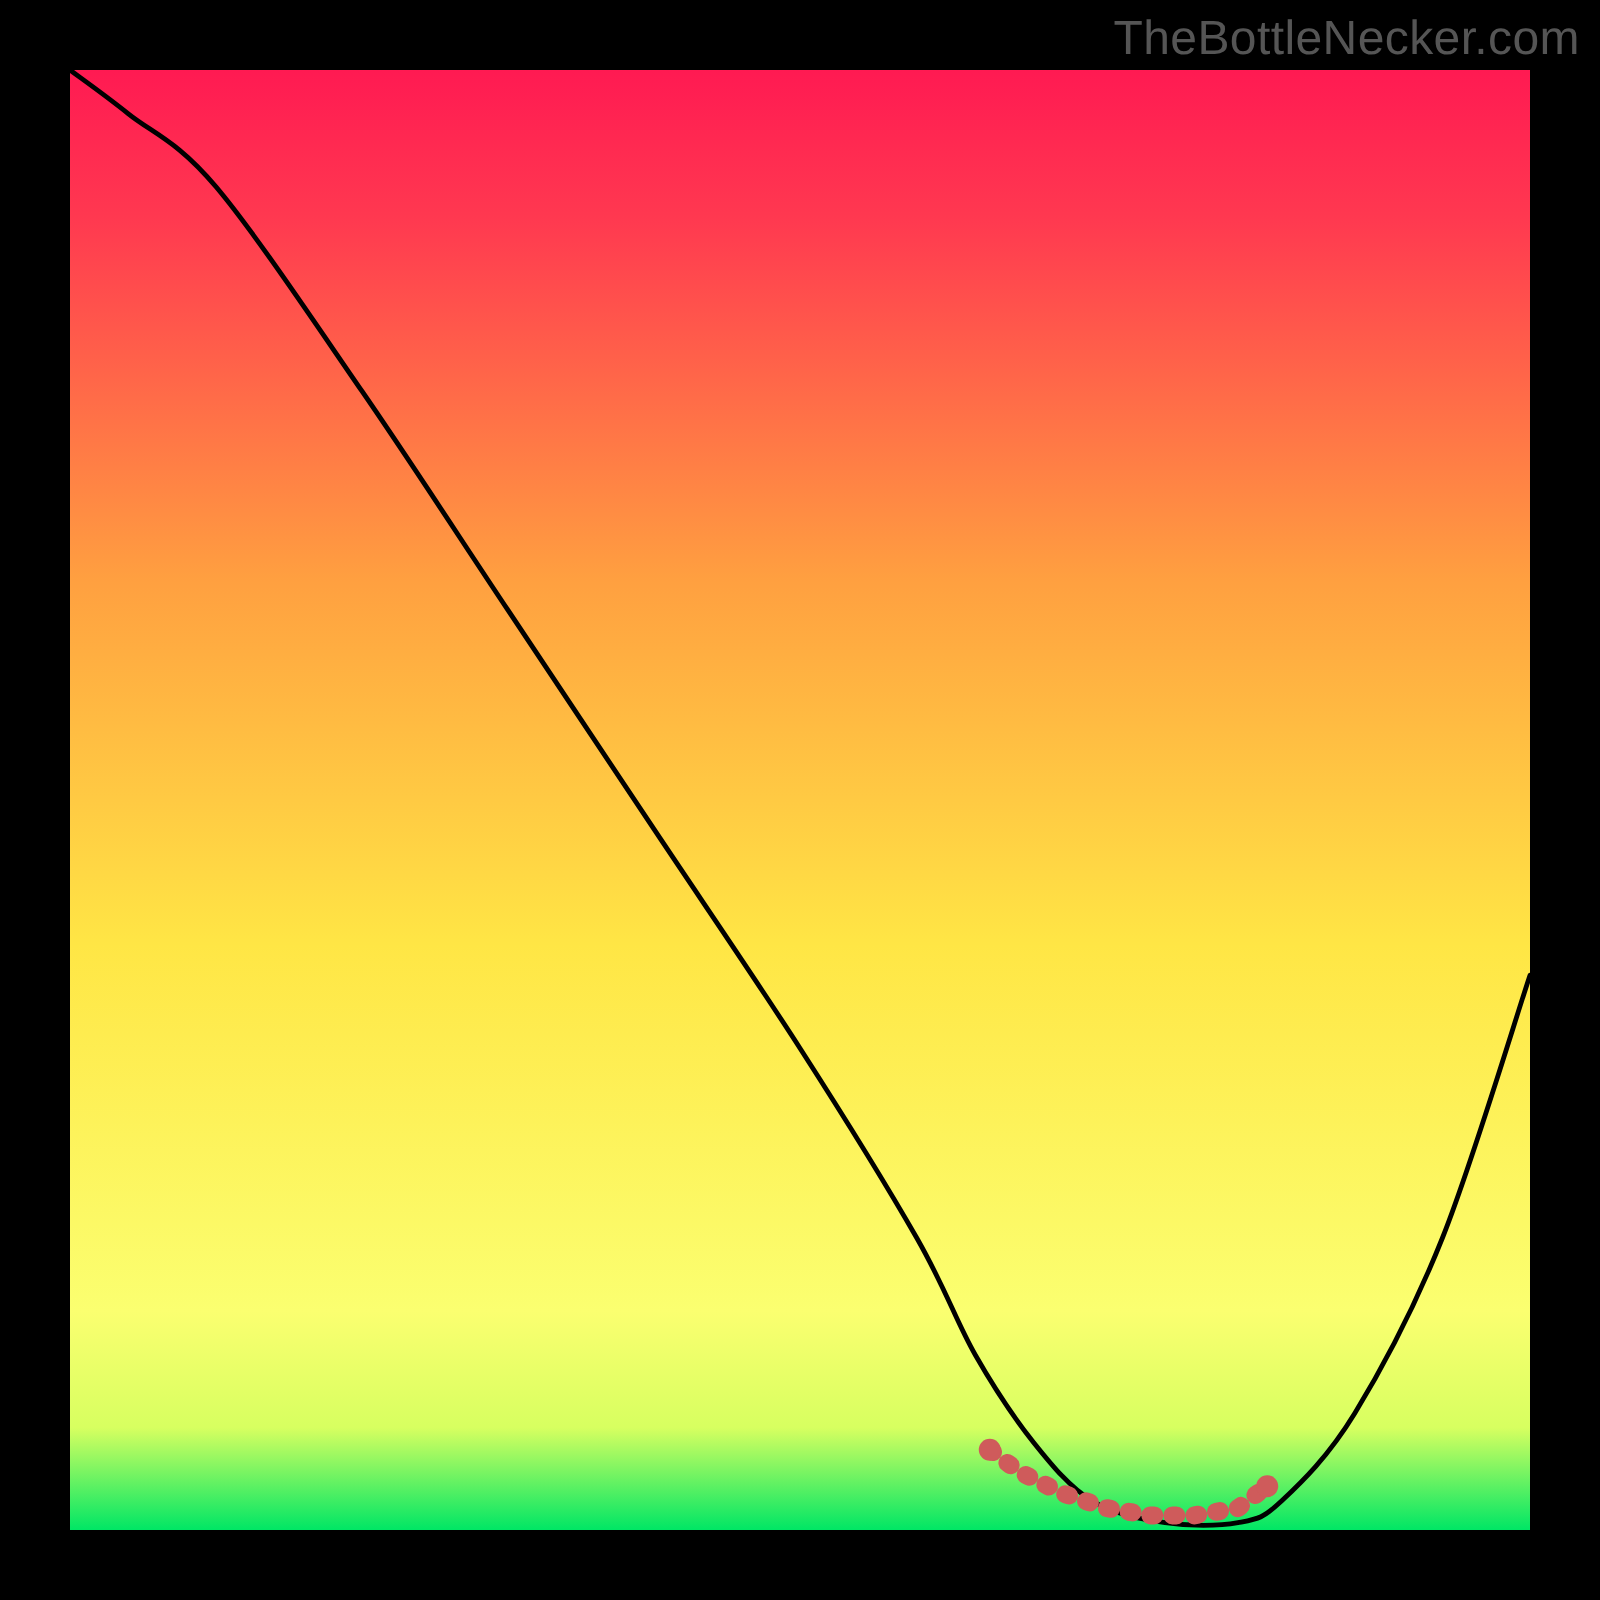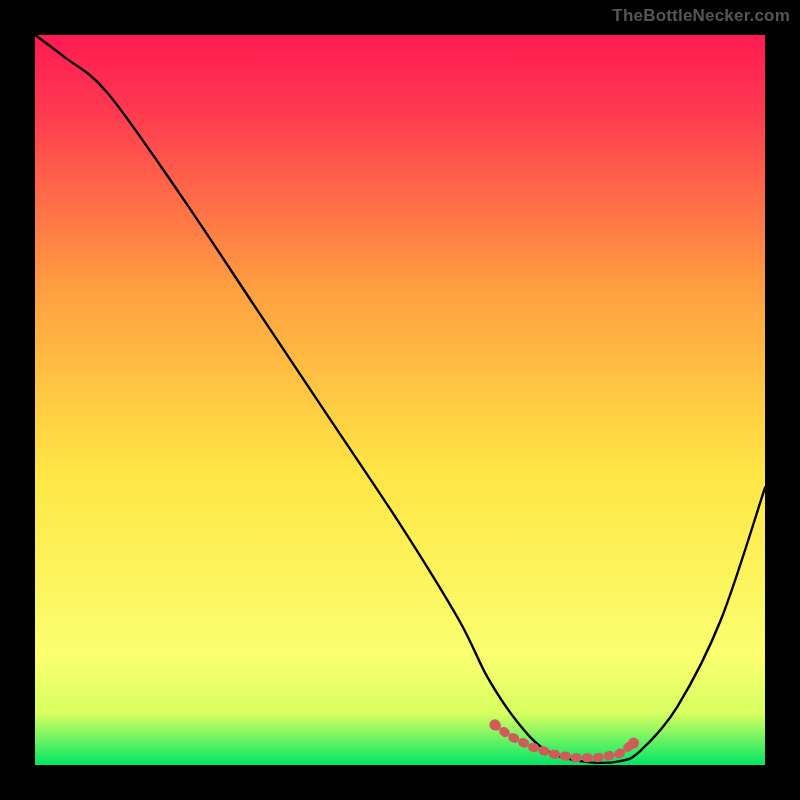--- a/index.html
+++ b/index.html
@@ -8,22 +8,22 @@
     position: relative;
     width: 800px;
     height: 800px;
     background: #000;
   }
   .watermark {
     position: absolute;
     top: 6px;
     right: 10px;
     font-family: Arial, Helvetica, sans-serif;
-    font-size: 17px;
-    font-weight: 700;
+    font-size: 24px;
+    font-weight: 400;
     color: #555555;
     letter-spacing: 0.2px;
     z-index: 5;
   }
   .plot {
     position: absolute;
     left: 35px;
     top: 35px;
     width: 730px;
     height: 730px;

